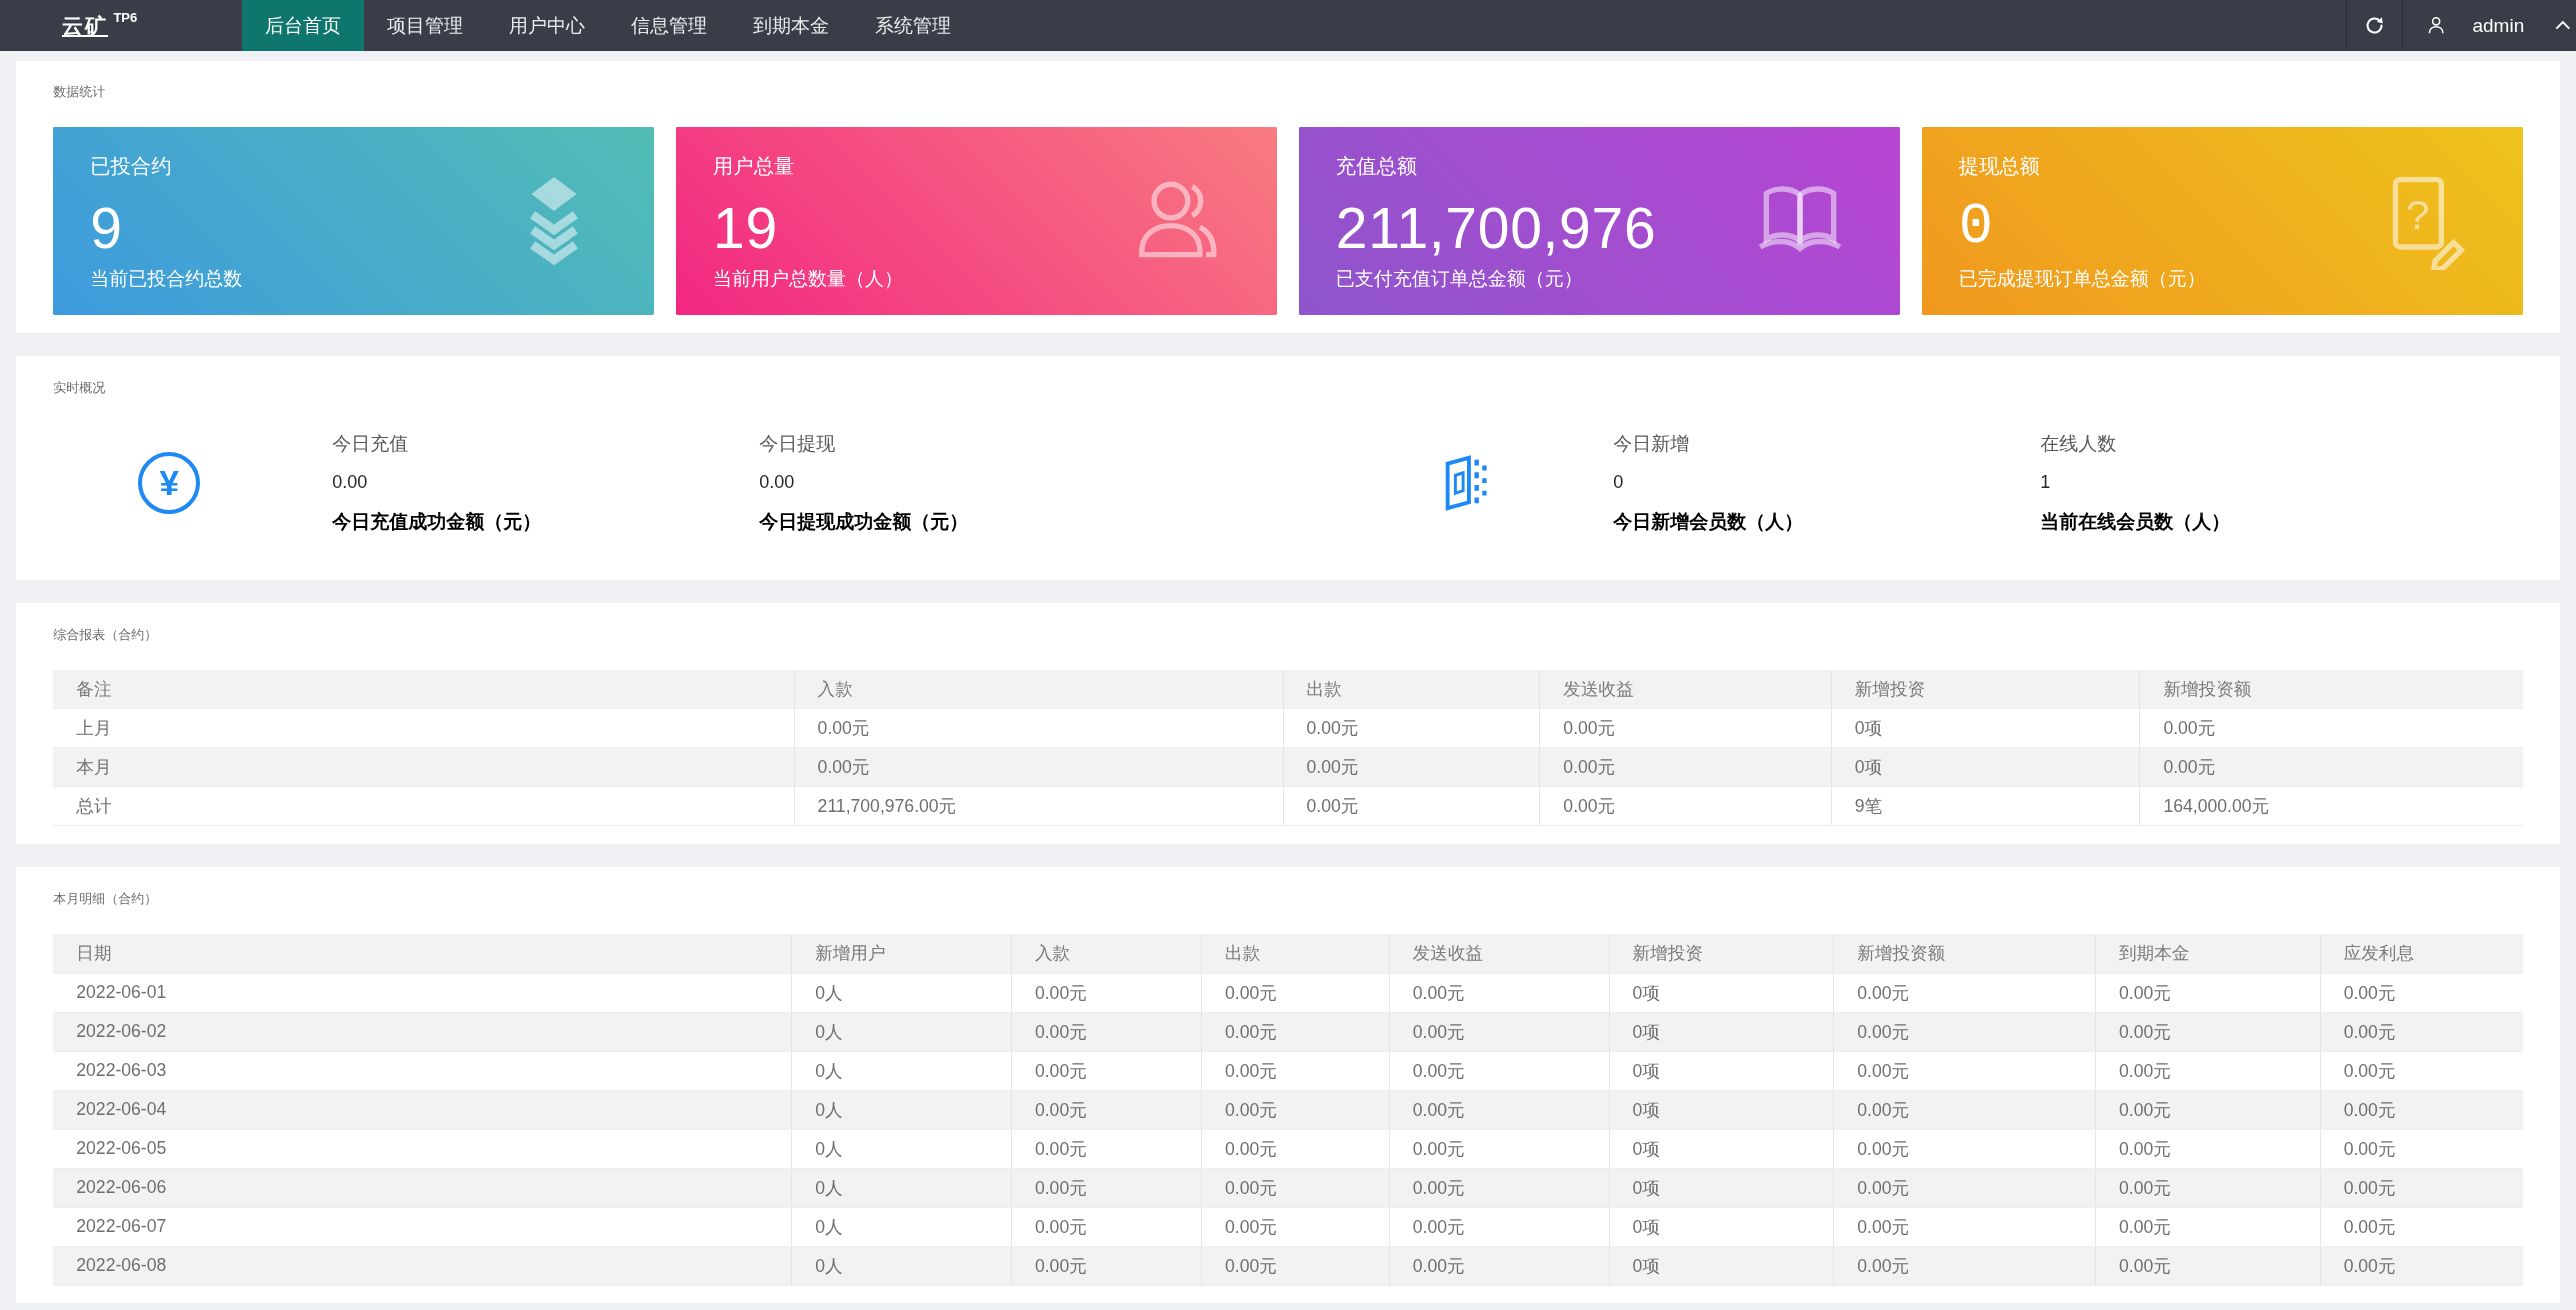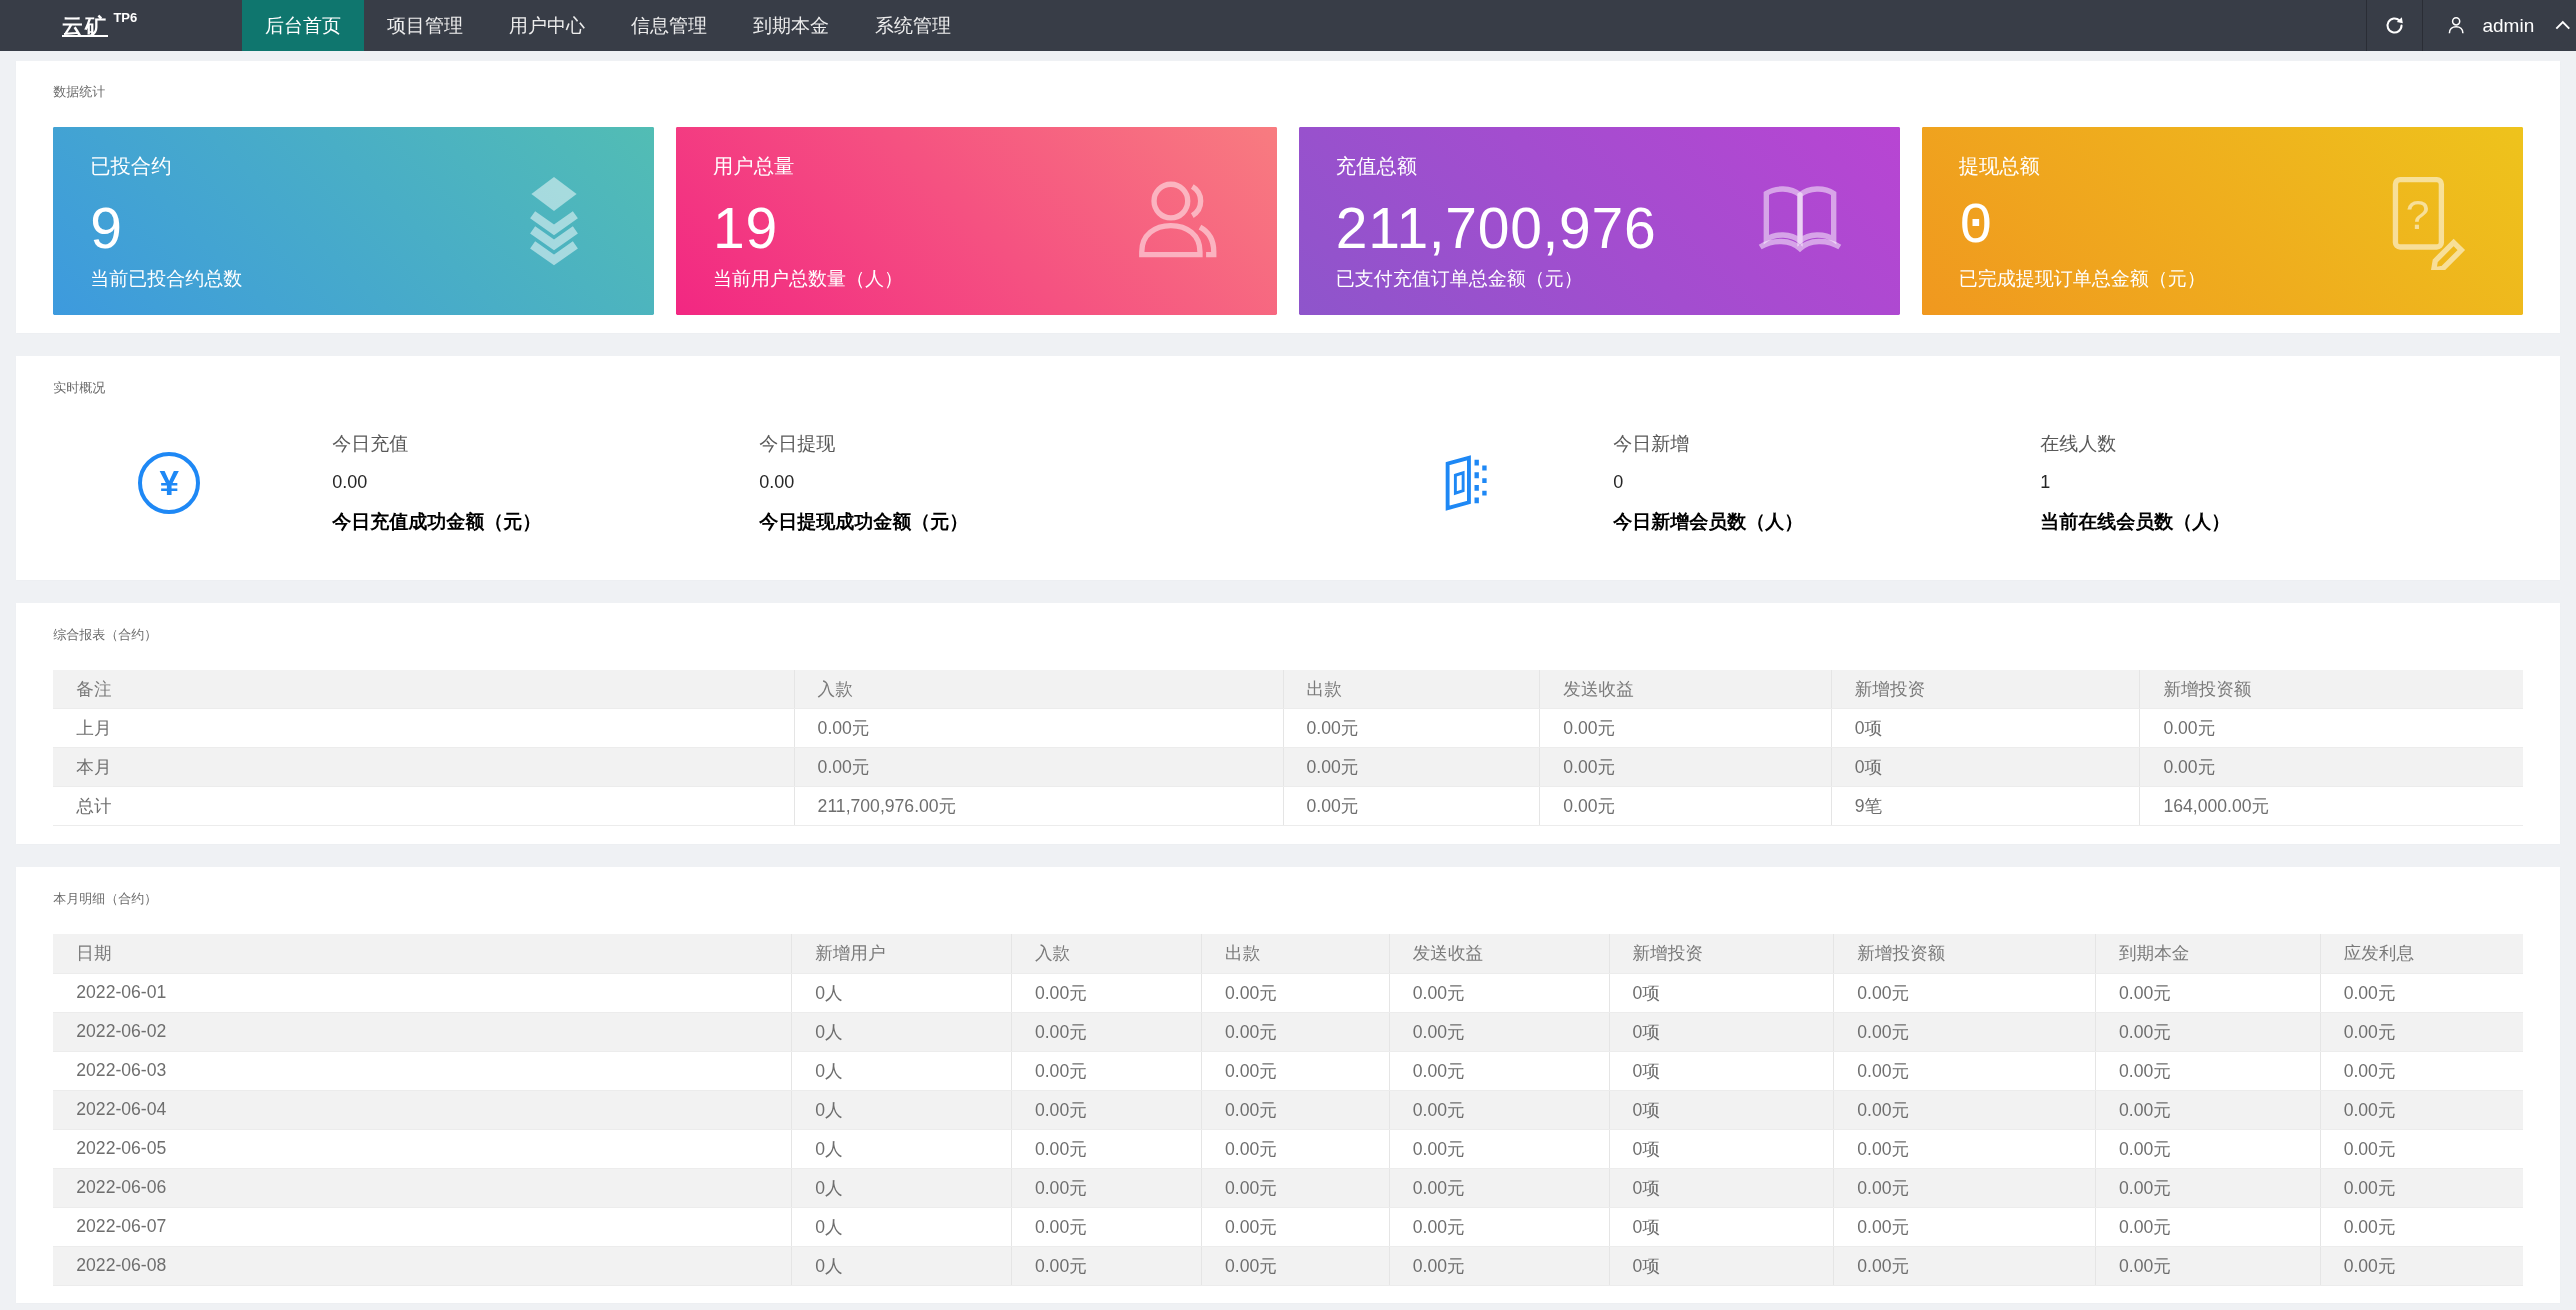--- a/index.html
+++ b/index.html
@@ -13,21 +13,21 @@
   .navbar { height:51px; background:#383d47; display:flex; align-items:stretch; color:#fff; }
   .brand { display:flex; align-items:center; padding-left:62px; min-width:203px; cursor:pointer; }
   .brand-main { font-size:21px; font-weight:bold; letter-spacing:2px;text-decoration:underline; }
   .brand-sup { font-size:13px; margin-left:5.4px; transform:translateY(-8.1px); font-weight:bold; }
   .menu { display:flex; margin-left:39px; }
   .menu-item { padding:0 23px; display:flex; align-items:center; font-size:19px; color:#ededed; cursor:pointer; }
   .menu-item.active { background:#0f766e; color:#fff; }
   .nav-right { margin-left:auto; display:flex; align-items:stretch; }
   .nav-btn { width:57px; display:flex; align-items:center; justify-content:center;
     border-left:0.7px solid rgba(0,0,0,.25); border-right:0.7px solid rgba(0,0,0,.25); cursor:pointer; }
-  .nav-user { display:flex; align-items:center; gap:16px; font-size:19px; padding:0 4.1px 0 23px; cursor:pointer; }
+  .nav-user { display:flex; align-items:center; gap:26px; font-size:19px; padding:0 4.1px 0 23px; cursor:pointer; }
   
   main { padding-top:9.5px; }
   section { background:#fff; margin:0 16.3px 23px; padding:17.6px 37px 17.6px; box-shadow:0 0.7px 1.4px rgba(0,0,0,.03); }
   .section-title { font-size:13px; font-weight:normal; color:#6b6b6b; margin:5.4px 0 26px; }
   
   .cards { display:flex; gap:21.7px; }
   .card { flex:1; height:188px; position:relative; color:#fff; padding:24.4px 37px; border-radius:1.4px; overflow:hidden; }
   .card-title { font-size:20.3px; }
   .card-value { font-size:57px; font-weight:normal; margin-top:15px; letter-spacing:0.7px; }
   .card-desc { position:absolute; left:37px; bottom:23px; font-size:19px;margin-top:33px; }

